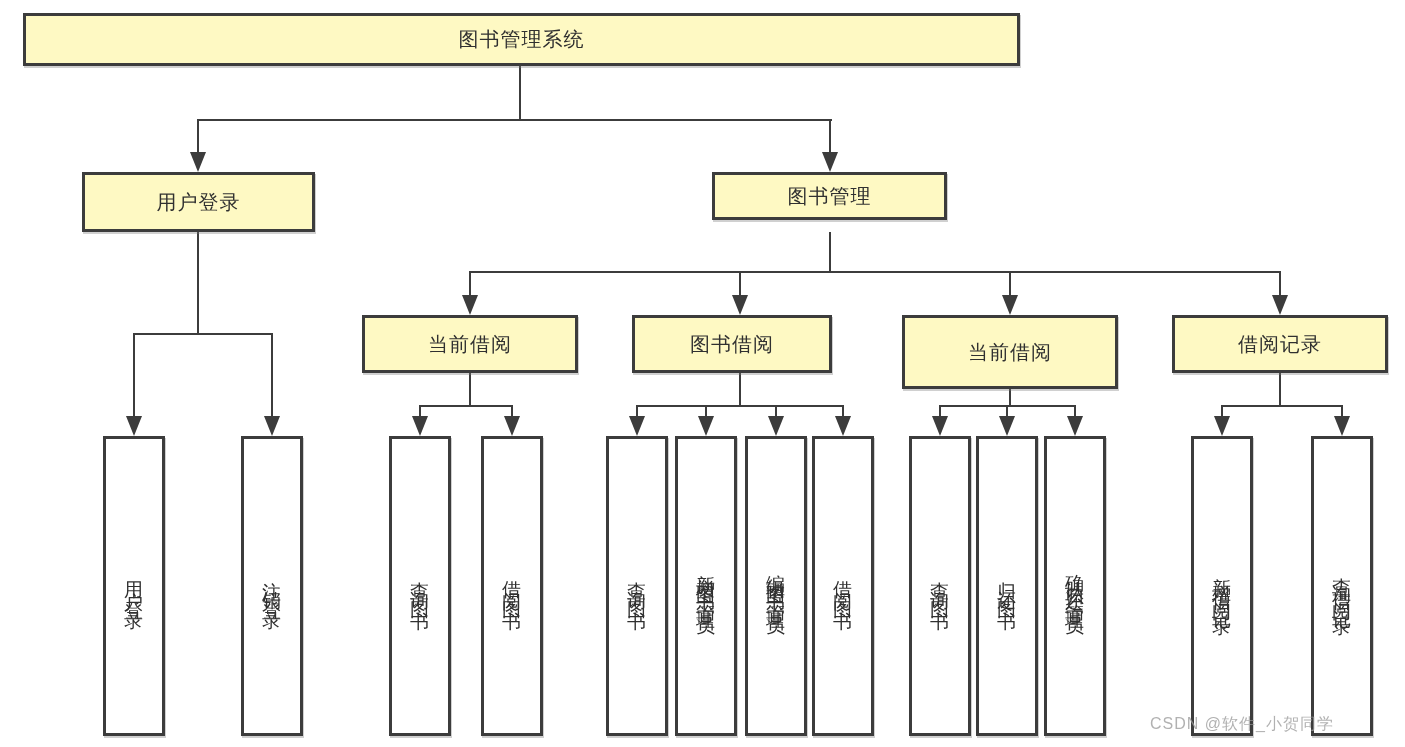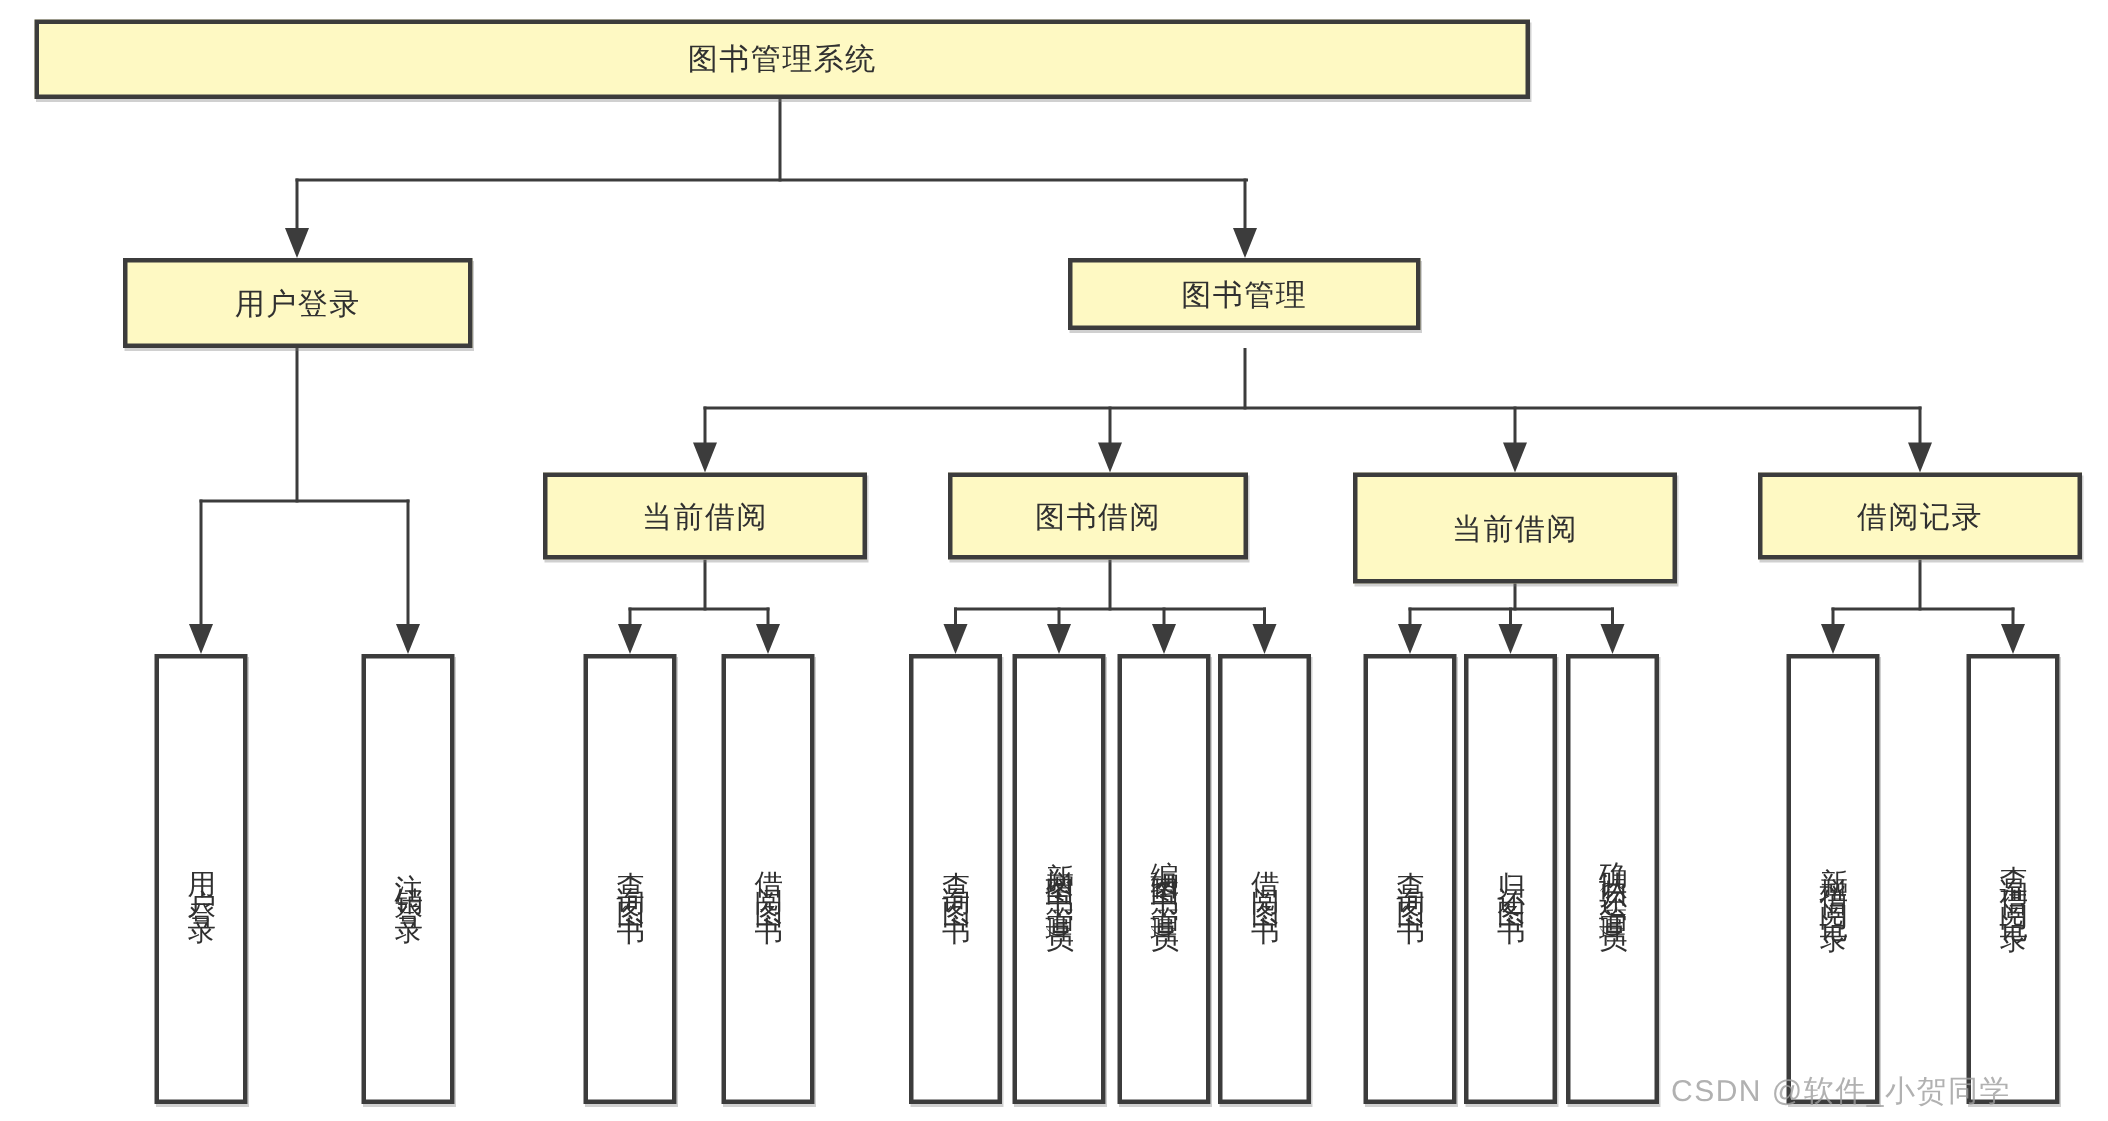--- a/index.html
+++ b/index.html
@@ -51,22 +51,22 @@
   .h{position:absolute;height:2px;background:var(--line);}
   .a{
     position:absolute;width:0;height:0;
     border-left:8px solid transparent;
     border-right:8px solid transparent;
     border-top:20px solid var(--line);
     transform:translateX(-50%);
   }
   .watermark{
     position:absolute;
-    left:1114px;top:714px;
-    font-size:20px;
+    left:1150px;top:714px;
+    font-size:16px;
     color:rgba(158,158,158,0.8);
     white-space:nowrap;
     z-index:10;
     letter-spacing:1px;
   }
 </style>
 </head>
 <body>
 
 <div id="canvas">

